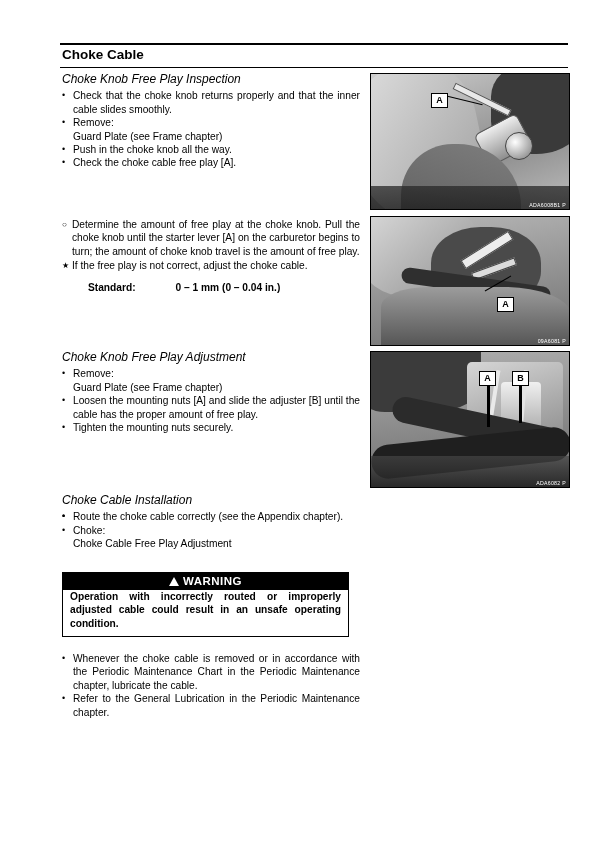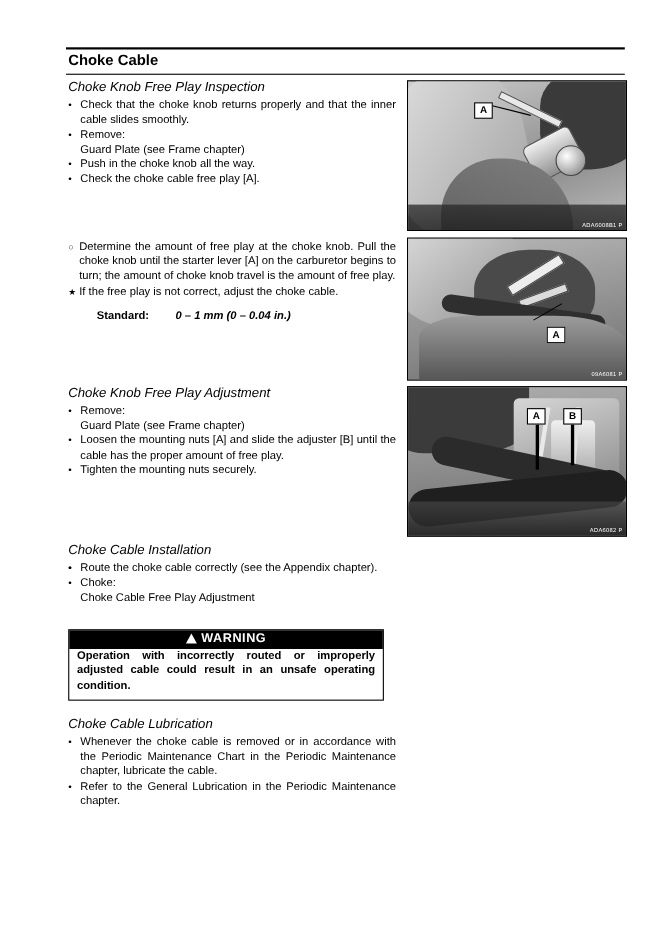--- a/index.html
+++ b/index.html
@@ -100,22 +100,21 @@
     margin-left: 12px;
     font-size: 10.2px;
     font-weight: bold;
     line-height: 15px;
   }
   .spec .row2 {
     margin-left: 14px;
   }
   .spec .val {
     display: inline-block;
-    margin-left: 24px;
-    font-style: italic;
+    margin-left: 40px;
   }
   
   .warnbox {
     position: absolute;
     left: 62px;
     width: 285px;
     border: 1.6px solid #000;
   }
   .warn-head {
     background: #000;
@@ -285,21 +284,20 @@
       <li class="indent"><span>Choke Cable Free Play Adjustment</span></li>
     </ul>
   </div>
 
   <div class="warnbox" style="top:572px;">
     <div class="warn-head"><span class="tri"></span><span>WARNING</span></div>
     <div class="warn-body">Operation with incorrectly routed or improperly adjusted cable could result in an unsafe operating condition.</div>
   </div>
 
   <div class="col" style="top:652px;">
-    <div class="sub-head">Choke Cable Lubrication</div>
     <ul class="bullets">
       <li class="dot just"><span class="mk">•</span><span>Whenever the choke cable is removed or in accordance with the Periodic Maintenance Chart in the Periodic Maintenance chapter, lubricate the cable.</span></li>
       <li class="dot just"><span class="mk">•</span><span>Refer to the General Lubrication in the Periodic Maintenance chapter.</span></li>
     </ul>
   </div>
 
   <div class="fig" style="top:73px; height:135px;">
     <div class="fig-inner f1">
       <div class="blob-a"></div>
       <div class="dark"></div>

